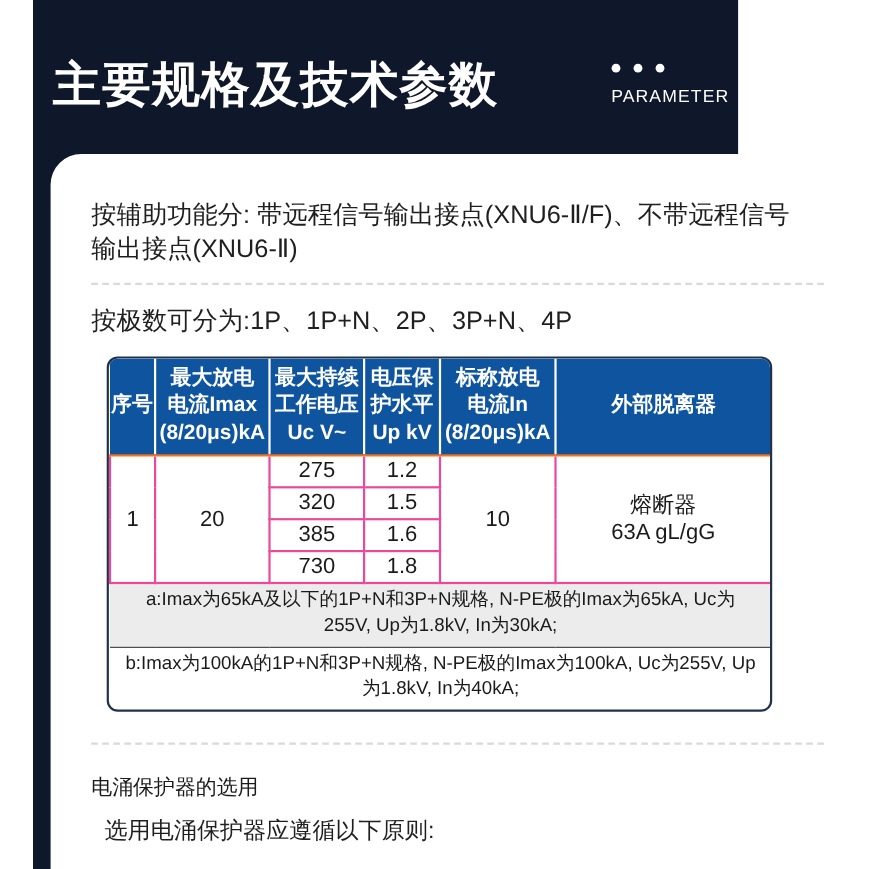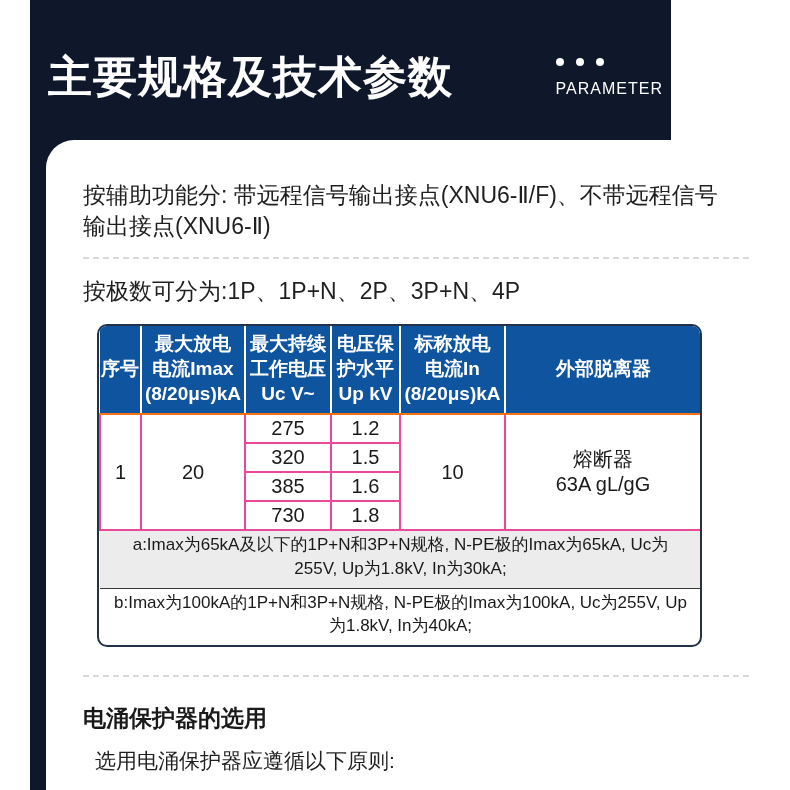--- a/index.html
+++ b/index.html
@@ -116,22 +116,22 @@
     line-height: 1.4;
     padding: 2px 12px 7px 12px;
     height: 48px;
     border: none;
     border-top: 1.5px solid #3a3a3a;
   }
   tr.note-row.shaded td { background: #ececec; }
 
   .sel-heading {
     color: #1a1a1a;
-    font-size: 23px;
-    font-weight: bold;
+    font-size: 19px;
+    font-weight: normal;
     margin: 26px 0 0 0;
   }
   .sel-para {
     color: #1f1f1f;
     font-size: 21px;
     line-height: 30px;
     width: 635px;
     margin: 12px 0 0 12px;
   }
 </style>

